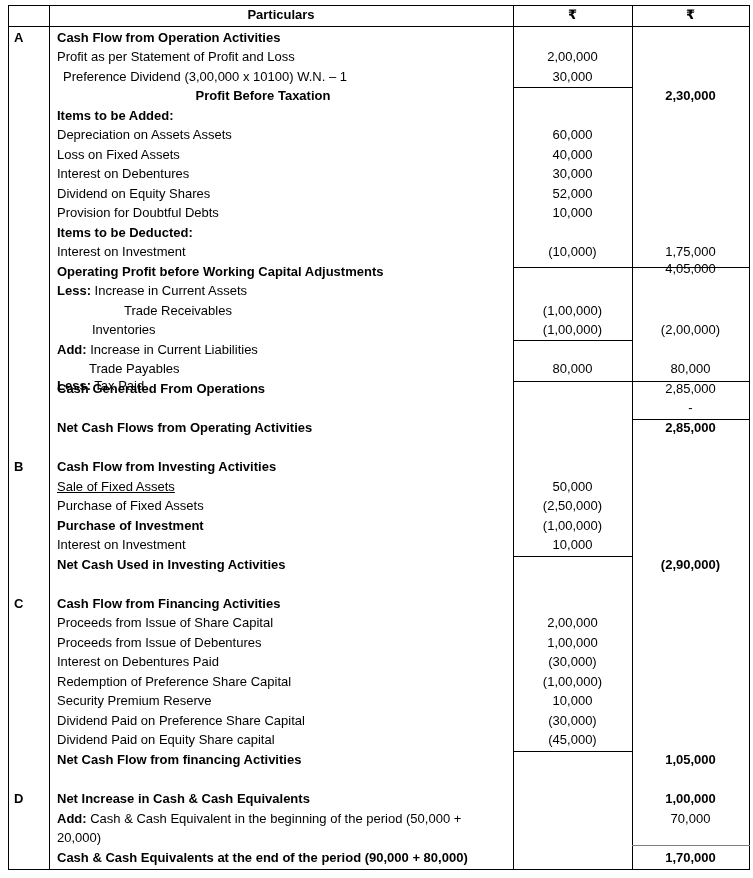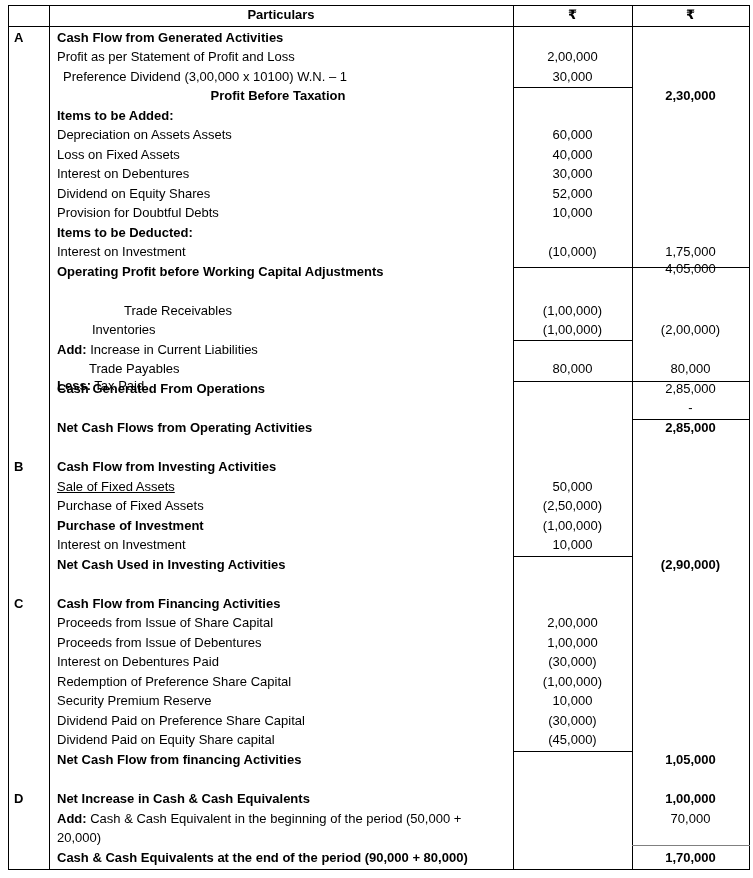--- a/index.html
+++ b/index.html
@@ -41,27 +41,27 @@
   <div class="hline" style="left:632px;top:419px;width:118px;"></div>
   <div class="hline" style="left:513px;top:556px;width:119px;"></div>
   <div class="hline" style="left:513px;top:751px;width:119px;"></div>
   <div class="hline grey" style="left:632px;top:845px;width:118px;"></div>
 
   <div class="cell b center" style="left:49px;width:464px;top:5px;">Particulars</div>
   <div class="cell amt1 b" style="top:5px;">₹</div>
   <div class="cell amt2 b" style="top:5px;">₹</div>
 
   <div class="cell sec" style="top:28px;">A</div>
-  <div class="cell lab b" style="top:28px;">Cash Flow from Generated Activities</div>
+  <div class="cell lab b" style="top:28px;">Cash Flow from Operation Activities</div>
 
   <div class="cell lab" style="top:47px;">Profit as per Statement of Profit and Loss</div>
   <div class="cell amt1" style="top:47px;">2,00,000</div>
   <div class="cell lab" style="top:67px;margin-left:6px;">Preference Dividend (3,00,000 x 10100) W.N. – 1</div>
   <div class="cell amt1" style="top:67px;">30,000</div>
-  <div class="cell b center" style="left:46px;width:464px;top:86px;">Profit Before Taxation</div>
+  <div class="cell b center" style="left:31px;width:464px;top:86px;">Profit Before Taxation</div>
   <div class="cell amt2 b" style="top:86px;">2,30,000</div>
 
   <div class="cell lab b" style="top:106px;">Items to be Added:</div>
   <div class="cell lab" style="top:125px;">Depreciation on Assets Assets</div>
   <div class="cell amt1" style="top:125px;">60,000</div>
   <div class="cell lab" style="top:145px;">Loss on Fixed Assets</div>
   <div class="cell amt1" style="top:145px;">40,000</div>
   <div class="cell lab" style="top:164px;">Interest on Debentures</div>
   <div class="cell amt1" style="top:164px;">30,000</div>
   <div class="cell lab" style="top:184px;">Dividend on Equity Shares</div>
@@ -70,20 +70,23 @@
   <div class="cell amt1" style="top:203px;">10,000</div>
 
   <div class="cell lab b" style="top:223px;">Items to be Deducted:</div>
   <div class="cell lab" style="top:242px;">Interest on Investment</div>
   <div class="cell amt1" style="top:242px;">(10,000)</div>
   <div class="cell amt2" style="top:242px;">1,75,000</div>
 
   <div class="cell lab b" style="top:262px;">Operating Profit before Working Capital Adjustments</div>
   <div class="cell amt2" style="top:259px;">4,05,000</div>
 
+  <div class="cell lab" style="top:281px;">
+    <span class="b">Less:</span><span> Increase in Current Assets</span>
+  </div>
   <div class="cell indent1" style="top:301px;margin-left:32px;">Trade Receivables</div>
   <div class="cell amt1" style="top:301px;">(1,00,000)</div>
   <div class="cell indent1" style="top:320px;">Inventories</div>
   <div class="cell amt1" style="top:320px;">(1,00,000)</div>
   <div class="cell amt2" style="top:320px;">(2,00,000)</div>
 
   <div class="cell lab" style="top:340px;">
     <span class="b">Add:</span><span> Increase in Current Liabilities</span>
   </div>
   <div class="cell indent2" style="top:359px;">Trade Payables</div>

